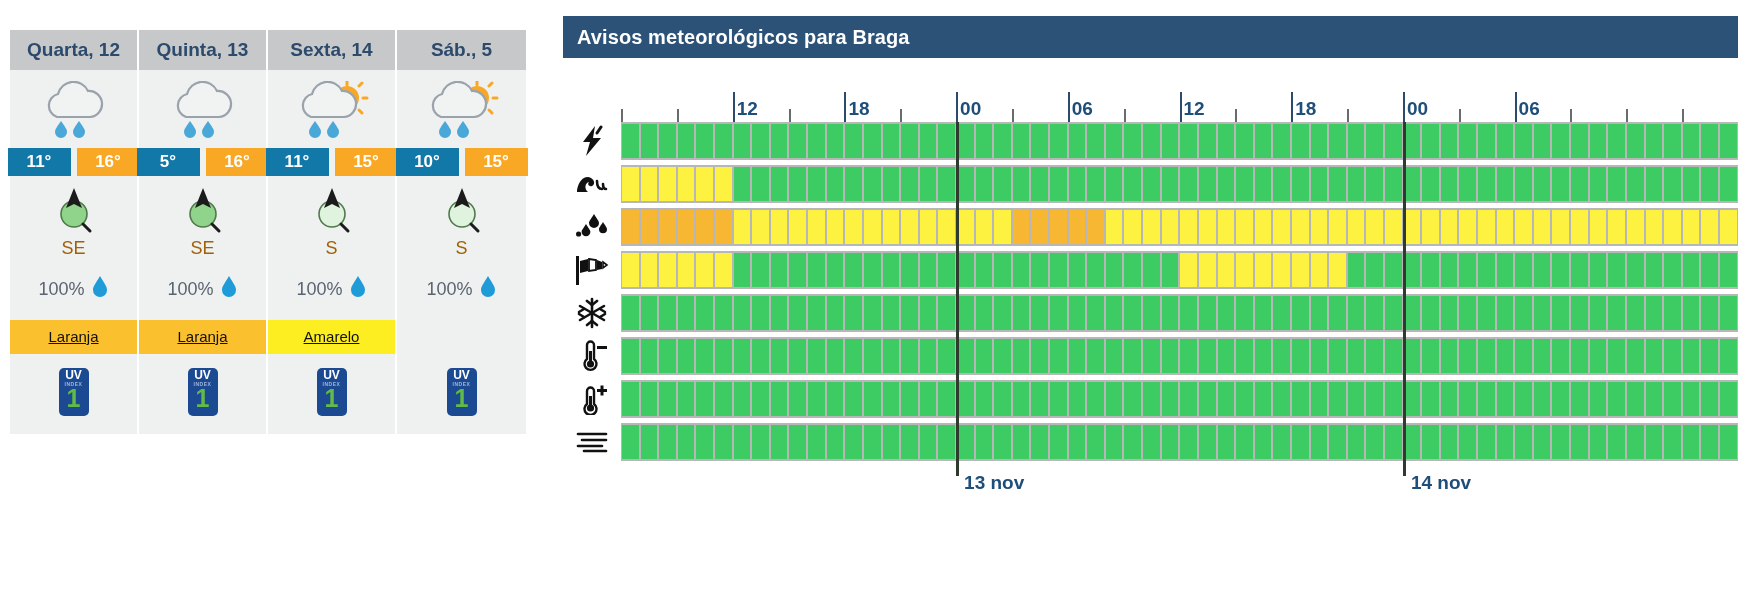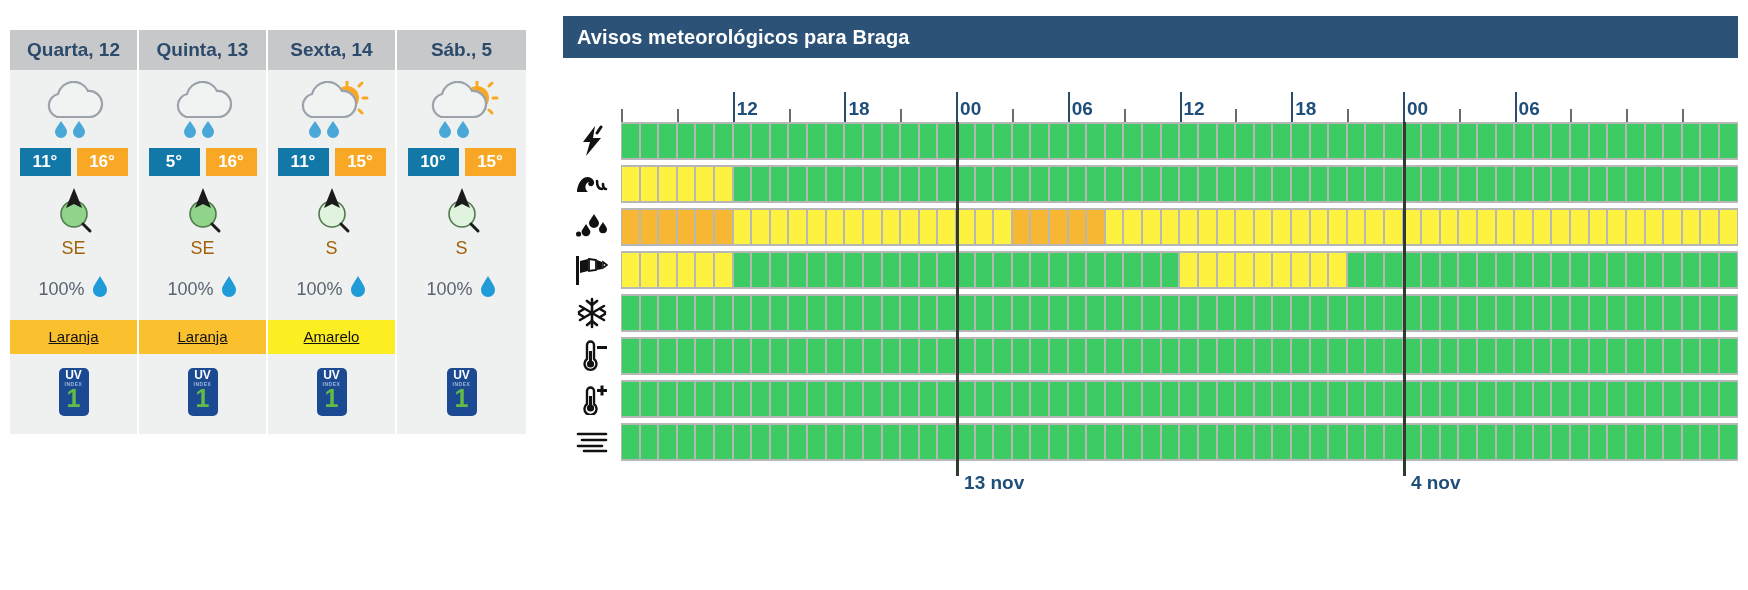--- a/index.html
+++ b/index.html
@@ -24,21 +24,21 @@
     padding-bottom:18px;
   }
   .day:last-child{border-right:none;}
   .day-head{
     width:100%;height:40px;line-height:40px;text-align:center;background:#c7c8ca;
     color:#2c4a6b;font-weight:bold;font-size:19px;
   }
   .wicon{height:68px;display:flex;align-items:center;justify-content:center;margin-top:6px;}
   .temps{display:flex;gap:6px;margin-top:4px;}
   .tmin,.tmax{
-    width:51px;height:28px;line-height:28px;text-align:center;color:#fff;
+    width:63px;height:28px;line-height:28px;text-align:center;color:#fff;
     font-size:17px;font-weight:bold;
   }
   .tmin{background:#1178a8;}
   .tmax{background:#f9a825;}
   .windicon{height:52px;display:flex;align-items:center;justify-content:center;margin-top:8px;}
   .winddir{font-size:18px;color:#a16207;margin-top:2px;}
   .precip{display:flex;align-items:center;gap:6px;margin-top:16px;font-size:18px;color:#5a6470;}
   .warnband{
     width:100%;height:34px;line-height:34px;text-align:center;margin-top:16px;
     font-size:15px;font-weight:normal;
@@ -866,17 +866,17 @@
               <div class="cell c-green"></div>
             </div>
             <div class="daysep" style="left: 30%; height: 344px;"></div>
             <div class="daysep" style="left: 70%; height: 344px;"></div>
           </div>
       </div>
       <div class="datelabels" id="datelabels">
           <div class="datetick" style="left: 30%;"></div>
           <div class="datelabel" style="left: 30%;">13 nov</div>
           <div class="datetick" style="left: 70%;"></div>
-          <div class="datelabel" style="left: 70%;">4 nov</div>
+          <div class="datelabel" style="left: 70%;">14 nov</div>
         </div>
     </div>
   </div>
 </div>
 
 </body></html>

